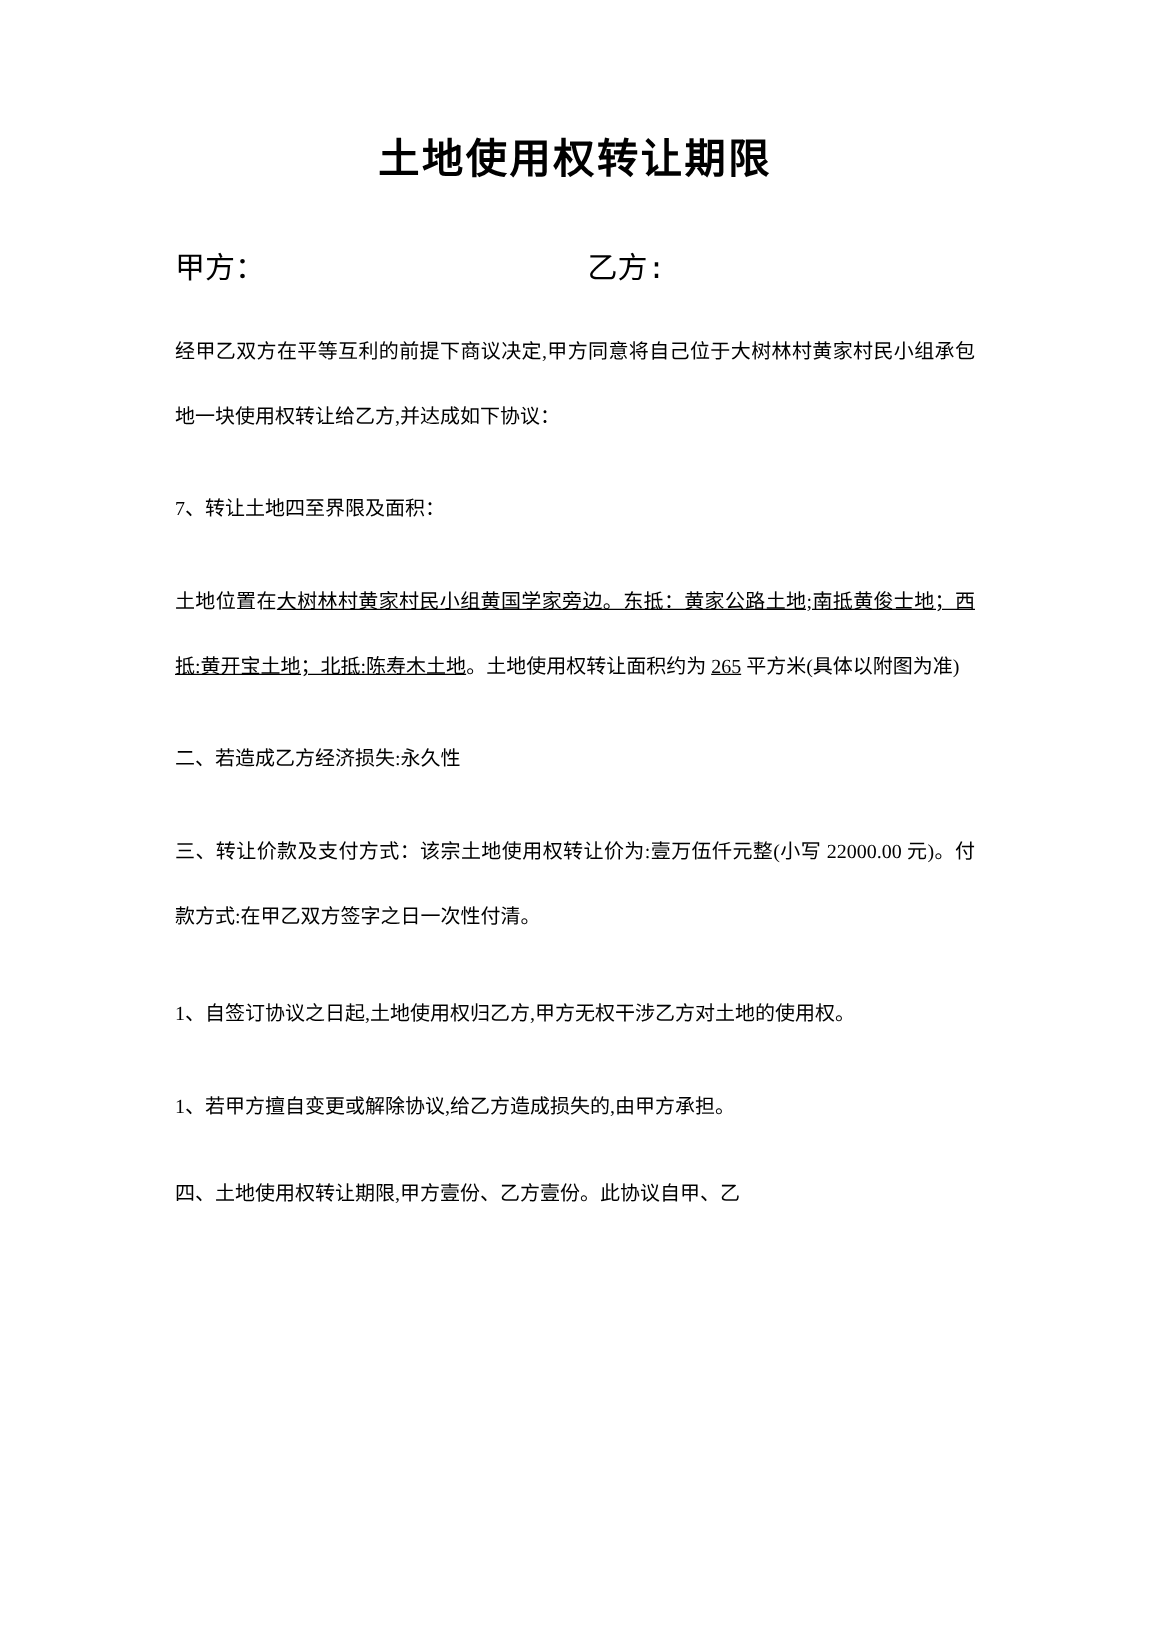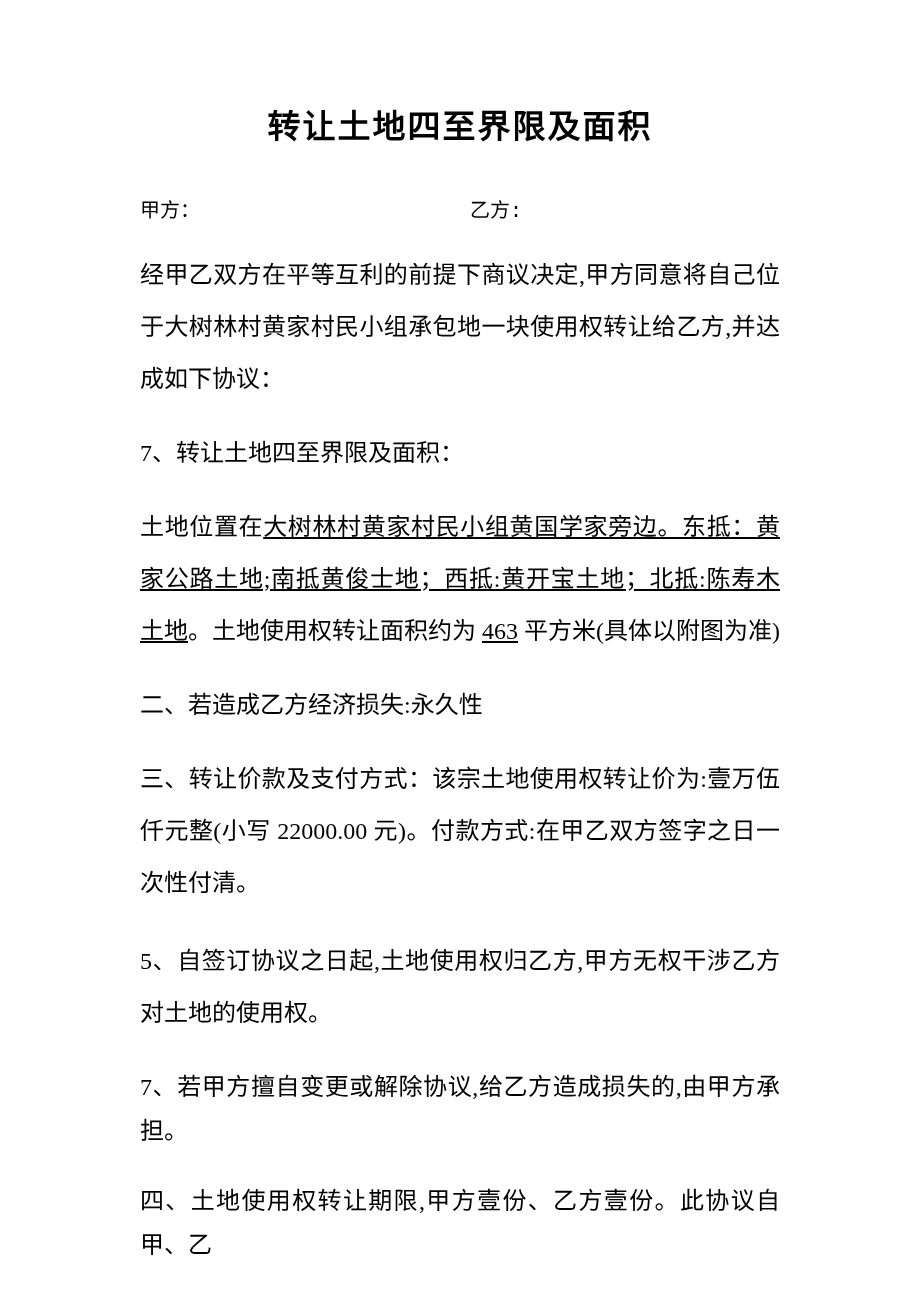--- a/index.html
+++ b/index.html
@@ -28,78 +28,78 @@
     letter-spacing: 2px;
     margin: 0;
     padding-top: 100px;
     padding-bottom: 8px;
     font-family: "Liberation Serif", "DejaVu Serif", serif;
   }
   .body-area {
     padding: 0 140px 0 140px;
   }
   .party-line {
-    font-size: 20px;
+    font-size: 24px;
     margin-top: 38px;
     margin-bottom: 0;
     display: flex;
   }
   .party-a {
     width: 330px;
     display: inline-block;
   }
   .party-b {
     display: inline-block;
     font-family: Liberation Mono, monospace;
   }
   p.para {
-    font-size: 24px;
+    font-size: 16px;
     line-height: 44px;
     margin: 26px 0 0 0;
     text-align: justify;
     text-justify: inter-ideograph;
   }
   p.para.loose {
     line-height: 52px;
   }
   .u {
     text-decoration: underline;
   }
   .num {
     font-family: "Liberation Serif", "DejaVu Serif", serif;
   }
 </style>
 </head>
 <body>
 
 <div class="page">
 
-  <h1 class="doc-title">转让土地四至界限及面积</h1>
+  <h1 class="doc-title">土地使用权转让期限</h1>
 
   <div class="body-area">
 
     <div class="party-line">
       <span class="party-a">甲方：</span>
       <span class="party-b">乙方:</span>
     </div>
 
     <p class="para loose">经甲乙双方在平等互利的前提下商议决定,甲方同意将自己位于大树林村黄家村民小组承包地一块使用权转让给乙方,并达成如下协议：</p>
 
     <p class="para">7、转让土地四至界限及面积：</p>
 
     <p class="para loose">
-      <span>土地位置在</span><span class="u">大树林村黄家村民小组黄国学家旁边。东抵：黄家公路土地;南抵黄俊士地；西抵:黄开宝土地；北抵:陈寿木土地</span><span>。土地使用权转让面积约为 </span><span class="u num">463</span><span> 平方米(具体以附图为准)</span>
+      <span>土地位置在</span><span class="u">大树林村黄家村民小组黄国学家旁边。东抵：黄家公路土地;南抵黄俊士地；西抵:黄开宝土地；北抵:陈寿木土地</span><span>。土地使用权转让面积约为 </span><span class="u num">265</span><span> 平方米(具体以附图为准)</span>
     </p>
 
     <p class="para">二、若造成乙方经济损失:永久性</p>
 
     <p class="para loose">三、转让价款及支付方式：该宗土地使用权转让价为:壹万伍仟元整(小写 22000.00 元)。付款方式:在甲乙双方签字之日一次性付清。</p>
 
 
-    <p class="para loose">5、自签订协议之日起,土地使用权归乙方,甲方无权干涉乙方对土地的使用权。</p>
+    <p class="para loose">1、自签订协议之日起,土地使用权归乙方,甲方无权干涉乙方对土地的使用权。</p>
 
 
-    <p class="para">7、若甲方擅自变更或解除协议,给乙方造成损失的,由甲方承担。</p>
+    <p class="para">1、若甲方擅自变更或解除协议,给乙方造成损失的,由甲方承担。</p>
 
     <p class="para">四、土地使用权转让期限,甲方壹份、乙方壹份。此协议自甲、乙</p>
 
   </div>
 </div>
 
 </body></html>

